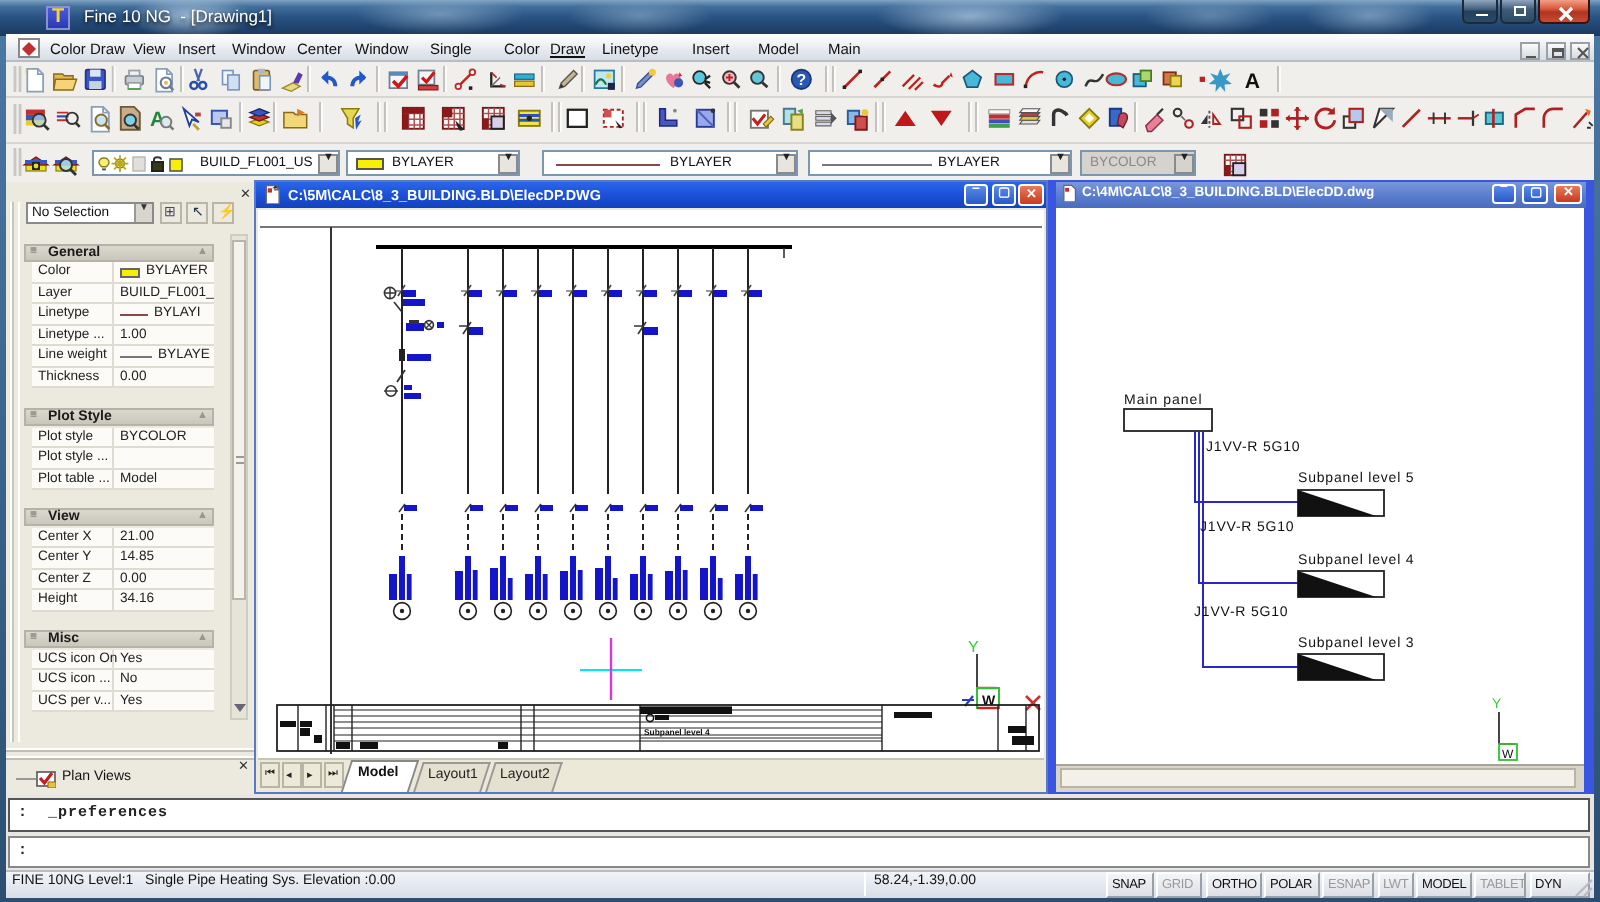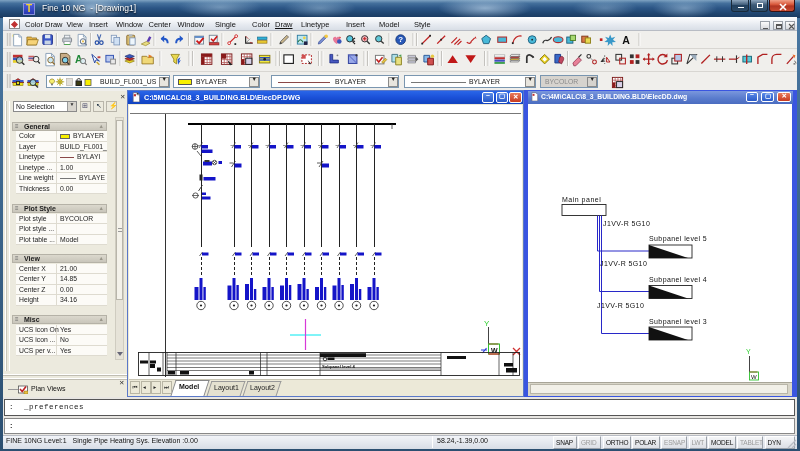--- a/index.html
+++ b/index.html
@@ -40,21 +40,21 @@
 <div class="tx" style="left:89px;top:19.5px;font-size:7.5px;color:#111;">Insert</div>
 <div class="tx" style="left:116px;top:19.5px;font-size:7.5px;color:#111;">Window</div>
 <div class="tx" style="left:148.5px;top:19.5px;font-size:7.5px;color:#111;">Center</div>
 <div class="tx" style="left:177.5px;top:19.5px;font-size:7.5px;color:#111;">Window</div>
 <div class="tx" style="left:215px;top:19.5px;font-size:7.5px;color:#111;">Single</div>
 <div class="tx" style="left:252px;top:19.5px;font-size:7.5px;color:#111;">Color</div>
 <div class="tx" style="left:275px;top:19.5px;font-size:7.5px;color:#111;text-decoration:underline;">Draw</div>
 <div class="tx" style="left:301px;top:19.5px;font-size:7.5px;color:#111;">Linetype</div>
 <div class="tx" style="left:346px;top:19.5px;font-size:7.5px;color:#111;">Insert</div>
 <div class="tx" style="left:379px;top:19.5px;font-size:7.5px;color:#111;">Model</div>
-<div class="tx" style="left:414px;top:19.5px;font-size:7.5px;color:#111;">Style</div>
+<div class="tx" style="left:414px;top:19.5px;font-size:7.5px;color:#111;">Main</div>
 <div class="ab" style="left:760px;top:20.5px;width:10px;height:9.5px;background:linear-gradient(180deg,#fbfbfb,#d8dade);border:1px solid #9aa0a8;">
     <div class="ab" style="left:2px;top:6px;width:5px;height:1.5px;background:#555;"></div>
   </div>
 <div class="ab" style="left:773px;top:20.5px;width:10px;height:9.5px;background:linear-gradient(180deg,#fbfbfb,#d8dade);border:1px solid #9aa0a8;">
     <div class="ab" style="left:2px;top:2px;width:5.5px;height:5px;border:1px solid #555;border-top-width:2px;"></div>
   </div>
 <div class="ab" style="left:785px;top:20.5px;width:10px;height:9.5px;background:linear-gradient(180deg,#fbfbfb,#d8dade);border:1px solid #9aa0a8;">
     <svg class="ab" style="left:1.5px;top:1.5px;" width="7" height="7" viewBox="0 0 7 7">
       <path d="M1 1l5 5M6 1L1 6" stroke="#555" stroke-width="1.1"></path>
     </svg>
@@ -978,21 +978,21 @@
     <text x="218" y="250" font-size="7" fill="#30d030">Y</text>
     <path d="M221.5 252v16" stroke="#444" stroke-width="1"></path>
     <path d="M221.5 268h8" stroke="#d02020" stroke-width="1"></path>
     <rect x="221.5" y="268" width="9" height="8" fill="none" stroke="#30c030" stroke-width="0.9"></rect>
     <text x="223" y="275" font-size="6" fill="#111">W</text>
   </svg>
 <div class="ab" style="left:528px;top:382px;width:264px;height:14px;background:#d8d5c8;border-top:1px solid #a8a598;"></div>
 <div class="ab" style="left:530px;top:384px;width:258px;height:10px;background:#f2f0e8;border:1px solid #b8b5a8;"></div>
 <div class="ab" style="left:3px;top:397px;width:794px;height:39px;background:#e8e6e2;"></div>
 <div class="ab" style="left:4px;top:399px;width:791px;height:17px;background:#fff;border:1px solid #555;font-family:'Liberation Mono',monospace;">
-    <span style="position:absolute;left:4px;top:3px;font-size:7.5px;font-weight:normal;color:#222;letter-spacing:0.5px;">:&nbsp;&nbsp;_preferences</span>
+    <span style="position:absolute;left:4px;top:3px;font-size:7.5px;font-weight:bold;color:#222;letter-spacing:0.5px;">:&nbsp;&nbsp;_preferences</span>
   </div>
 <div class="ab" style="left:4px;top:417.5px;width:791px;height:16.5px;background:#fff;border:1px solid #888;font-family:'Liberation Mono',monospace;">
     <span style="position:absolute;left:4px;top:3px;font-size:7.5px;font-weight:bold;color:#222;">:</span>
   </div>
 <div class="ab" style="left:3px;top:435px;width:794px;height:14px;background:linear-gradient(180deg,#f2f4f8,#d8dde6);border-top:1px solid #b8bcc4;"></div>
 <div class="tx" style="left:6px;top:437px;font-size:7px;color:#111;">FINE 10NG Level:1&nbsp;&nbsp;&nbsp;Single Pipe Heating Sys. Elevation :0.00</div>
 <div class="ab" style="left:432px;top:436px;width:1px;height:12px;background:#aaa;border-right:1px solid #fff;"></div>
 <div class="tx" style="left:437px;top:437px;font-size:7px;color:#111;">58.24,-1.39,0.00</div>
 <div class="ab" style="left:553px;top:436px;width:24px;height:12.5px;overflow:hidden;background:linear-gradient(180deg,#f4f5f7,#dcdfe5);border:1px solid #fff;border-right-color:#9aa0a8;border-bottom-color:#9aa0a8;">
     <span style="position:absolute;left:2px;top:2px;font-size:6.5px;letter-spacing:-0.2px;color:#111;">SNAP</span>

